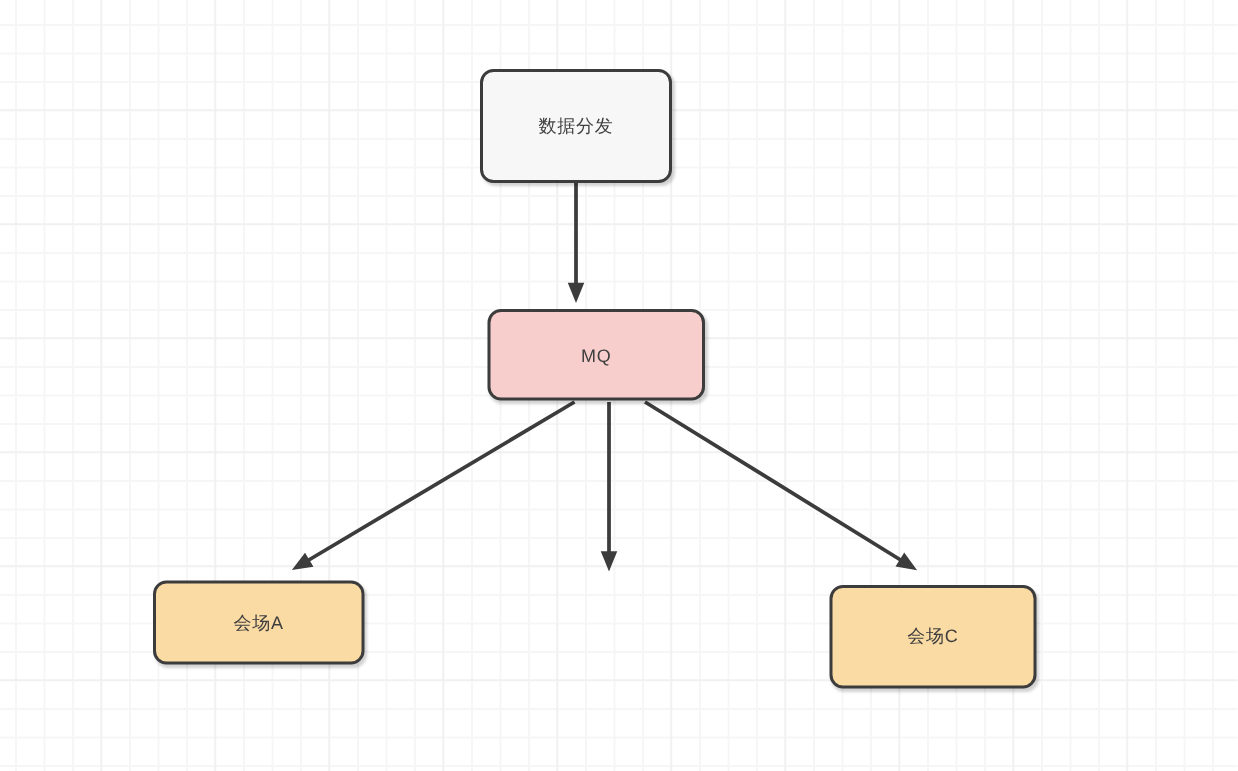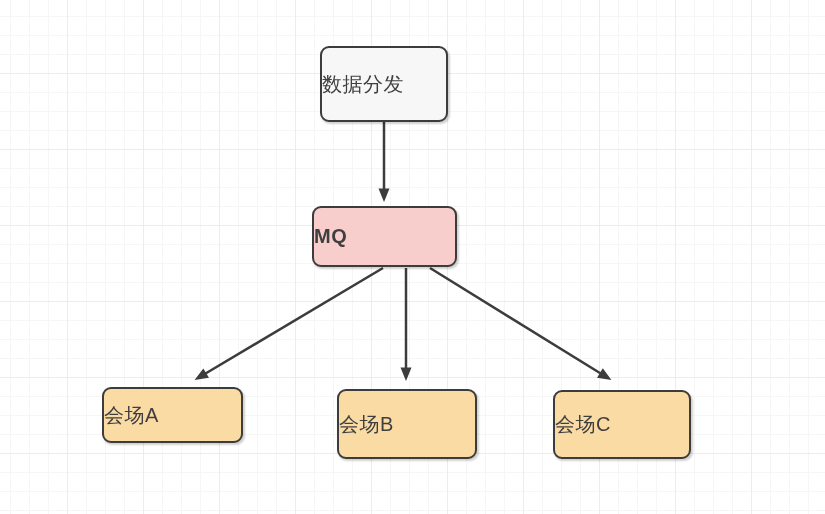--- a/index.html
+++ b/index.html
@@ -36,28 +36,28 @@
     stroke-width: 2.5;
     stroke-linecap: butt;
   }
   .node {
     position: absolute;
     box-sizing: border-box;
     border: 2.5px solid var(--stroke, #3c3c3c);
     border-radius: 9px;
     display: flex;
     align-items: center;
-    justify-content: flex-start;
+    justify-content: center;
     color: var(--label, #3f3f3f);
-    font-size: 20px;
+    font-size: 12px;
     letter-spacing: 0.5px;
     box-shadow: 1.5px 2px 2px rgba(0,0,0,0.18);
   }
   .node-source  { left: 320px; top: 46px;  width: 128px; height: 76px; }
-  .node-mq      { left: 312px; top: 206px; width: 145px; height: 61px; font-weight: bold; }
+  .node-mq      { left: 325px; top: 206px; width: 145px; height: 61px; }
   .node-venue-a { left: 102px; top: 387px; width: 141px; height: 56px; }
   .node-venue-b { left: 337px; top: 389px; width: 140px; height: 70px; }
   .node-venue-c { left: 553px; top: 390px; width: 138px; height: 69px; }
 </style>
 </head>
 <body>
 
 <div class="canvas">
 
   <svg class="edge-layer" viewBox="0 0 825 514" xmlns="http://www.w3.org/2000/svg">
@@ -77,21 +77,18 @@
   </div>
 
   <div class="node node-mq" style="background-color: rgb(248, 206, 204);">
     <span>MQ</span>
   </div>
 
   <div class="node node-venue-a" style="background-color: rgb(251, 219, 164);">
     <span>会场A</span>
   </div>
 
-  <div class="node node-venue-b" style="background-color: rgb(251, 219, 164);">
-    <span>会场B</span>
-  </div>
 
   <div class="node node-venue-c" style="background-color: rgb(251, 219, 164);">
     <span>会场C</span>
   </div>
 
 </div>
 
 </body></html>

